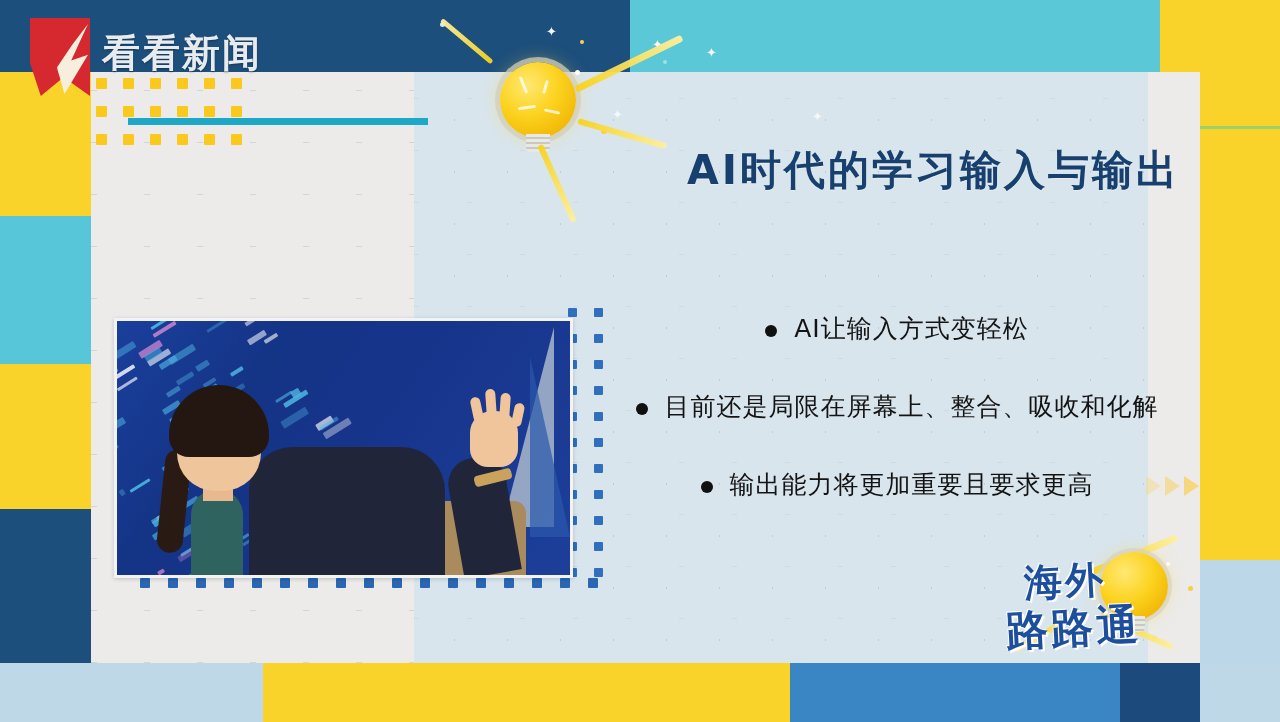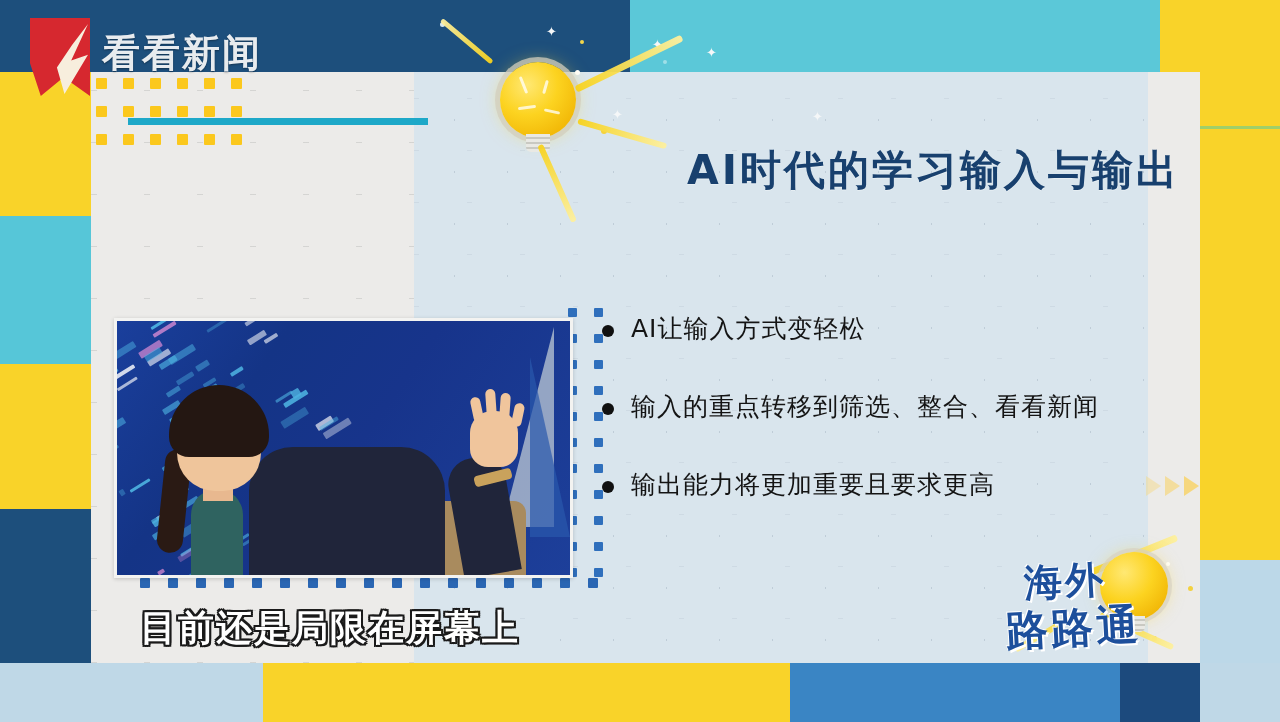--- a/index.html
+++ b/index.html
@@ -118,21 +118,21 @@
   
   #headline{left:560px;top:142px;width:620px;text-align:center;}
   #headline div{
     font-family:"DejaVu Sans",sans-serif;
     font-weight:bold;color:#18406e;font-size:41px;line-height:1.38;
     letter-spacing:3px;text-shadow:0 1px 0 rgba(255,255,255,.35);text-align:right;
   }
 
   
   #bullets{left:602px;top:312px;width:590px;}
-  .bullet{display:flex;align-items:flex-start;margin-bottom:44px;}
+  .bullet{display:flex;align-items:flex-start;margin-bottom:44px;justify-content:center;}
   .bullet .dot{
     width:12px;height:12px;border-radius:50%;background:#101010;
     margin:13px 17px 0 0;flex:0 0 auto;
   }
   .bullet .txt{
     font-family:"DejaVu Sans",sans-serif;
     font-size:25px;color:#141414;line-height:1.35;letter-spacing:1px;white-space:nowrap;
   }
 
   
@@ -349,21 +349,21 @@
     <div>AI时代的学习输入与输出</div>
   </div>
 
   <div class="abs" id="bullets">
     <div class="bullet">
       <span class="dot"></span>
       <span class="txt">AI让输入方式变轻松</span>
     </div>
     <div class="bullet">
       <span class="dot"></span>
-      <span class="txt">输入的重点转移到筛选、整合、看看新闻</span>
+      <span class="txt">目前还是局限在屏幕上、整合、吸收和化解</span>
     </div>
     <div class="bullet">
       <span class="dot"></span>
       <span class="txt">输出能力将更加重要且要求更高</span>
     </div>
   </div>
 
   <div class="abs" id="photo">
     <div class="bgwall"></div>
     <div class="circuit">
@@ -459,21 +459,20 @@
     <div class="hair"></div>
     <div class="arm"></div>
     <div class="hand"></div>
     <div class="finger" style="right:88px;bottom:152px;width:10px;height:26px;transform:rotate(-12deg);"></div>
     <div class="finger" style="right:74px;bottom:156px;width:10px;height:30px;transform:rotate(-4deg);"></div>
     <div class="finger" style="right:60px;bottom:154px;width:10px;height:28px;transform:rotate(4deg);"></div>
     <div class="finger" style="right:47px;bottom:148px;width:10px;height:24px;transform:rotate(12deg);"></div>
     <div class="watch"></div>
   </div>
 
-  <div class="abs" id="caption">目前还是局限在屏幕上</div>
 
   <div class="abs" id="logo">
     <div class="k">
       <div class="red"></div>
         <div class="wht"></div>
     </div>
     <div class="name">看看新闻</div>
   </div>
 
   <div class="abs" id="arrows">

